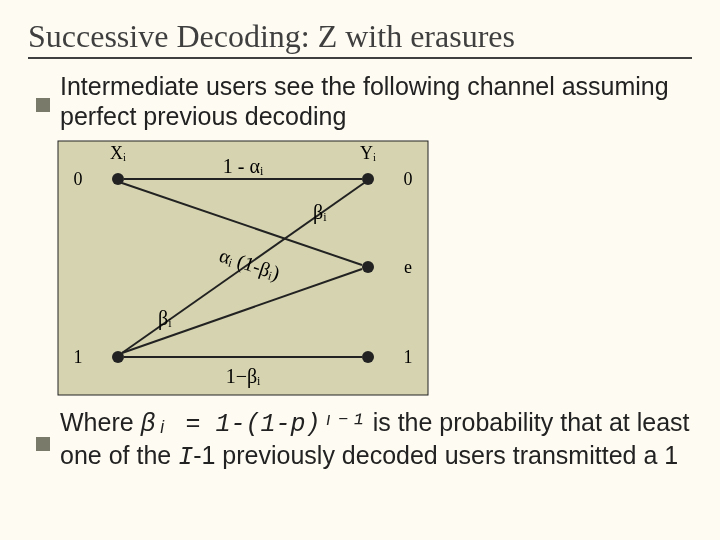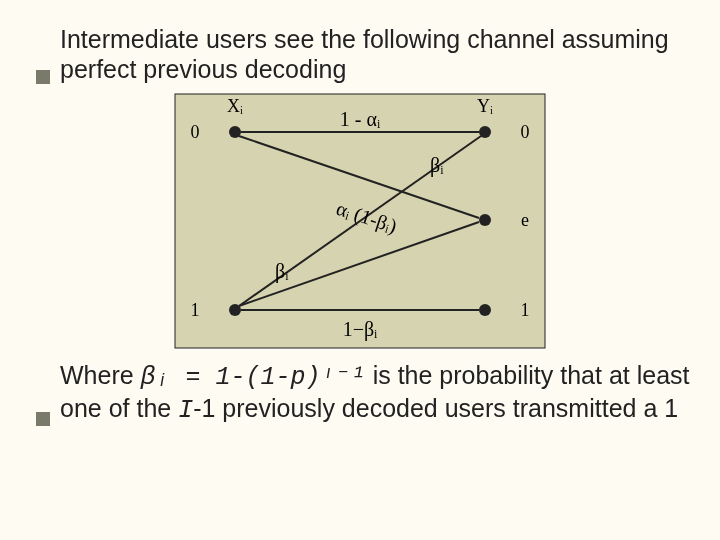--- a/index.html
+++ b/index.html
@@ -17,21 +17,21 @@
   .title {
     font-family: "Times New Roman", serif;
     font-size: 32px;
     color: #3f3f3f;
     border-bottom: 2px solid #3f3f3f;
     padding-bottom: 2px;
     margin-bottom: 12px;
   }
   .bullet {
     display: flex;
-    align-items: flex-end;
+    align-items: center;
     margin: 6px 0 8px 8px;
   }
   .bullet-sq {
     width: 14px;
     height: 14px;
     background: #7a7a6a;
     margin-top: 8px;
     margin-right: 10px;
     flex: 0 0 auto;
   }
@@ -39,31 +39,32 @@
     font-size: 25px;
     line-height: 1.2;
     color: #222;
   }
   .formula {
     font-family: Liberation Mono, monospace;
     font-style: italic;
   }
   .diagram-wrap {
     display: flex;
-    justify-content: center;
+    justify-content: flex-start;
     margin: 6px 0 10px 0;
   }
   svg text {
     font-family: "Times New Roman", serif;
   }
 </style>
 </head>
 <body>
 
 <div class="slide">
+  <div class="title">Successive Decoding: Z with erasures</div>
 
   <div class="bullet">
     <div class="bullet-sq"></div>
     <div class="bullet-text">Intermediate users see the following channel assuming perfect previous decoding</div>
   </div>
 
   <div class="diagram-wrap">
     <svg width="430" height="258">
 
       <rect x="30" y="2" width="370" height="254" fill="#d6d4b0" stroke="#222" stroke-width="1"></rect>

